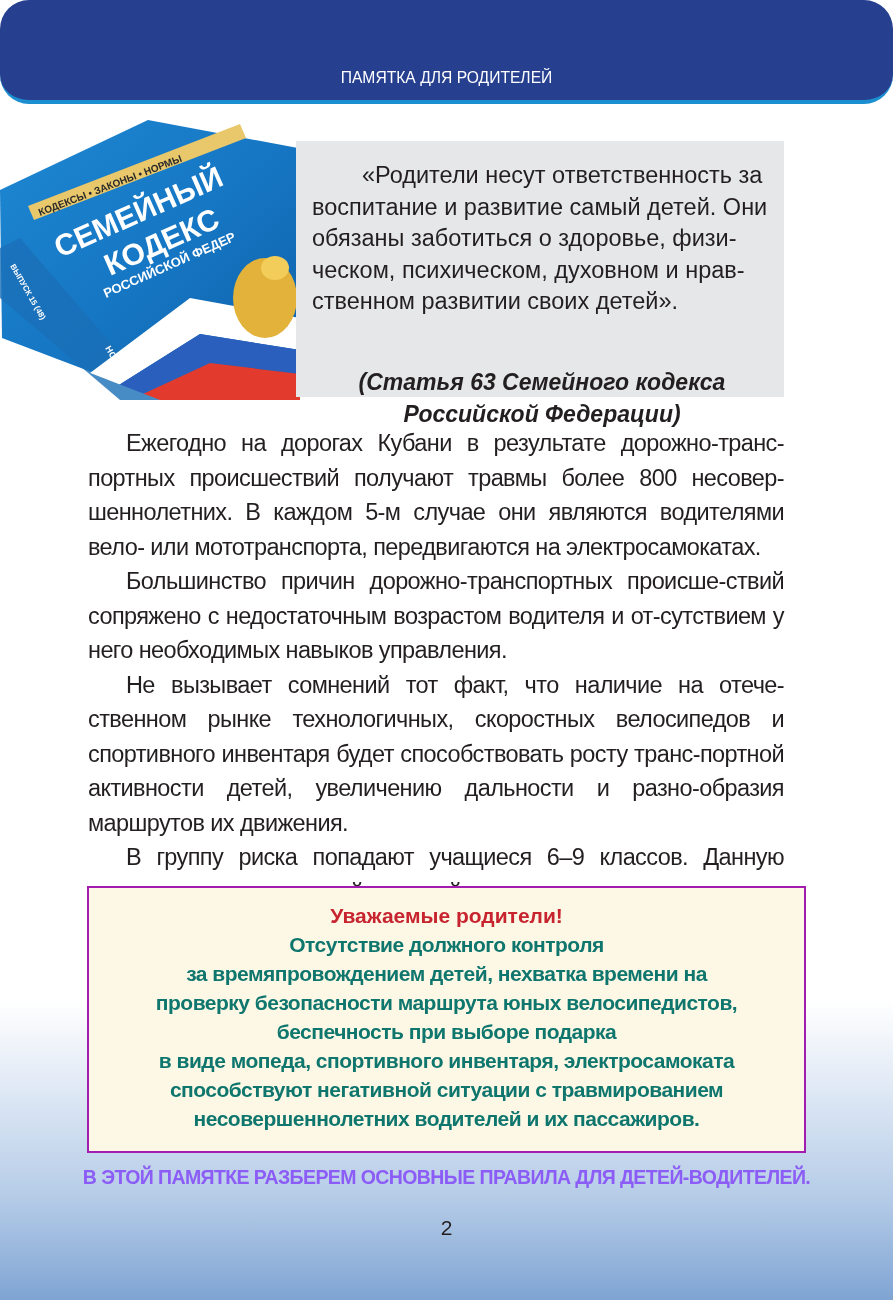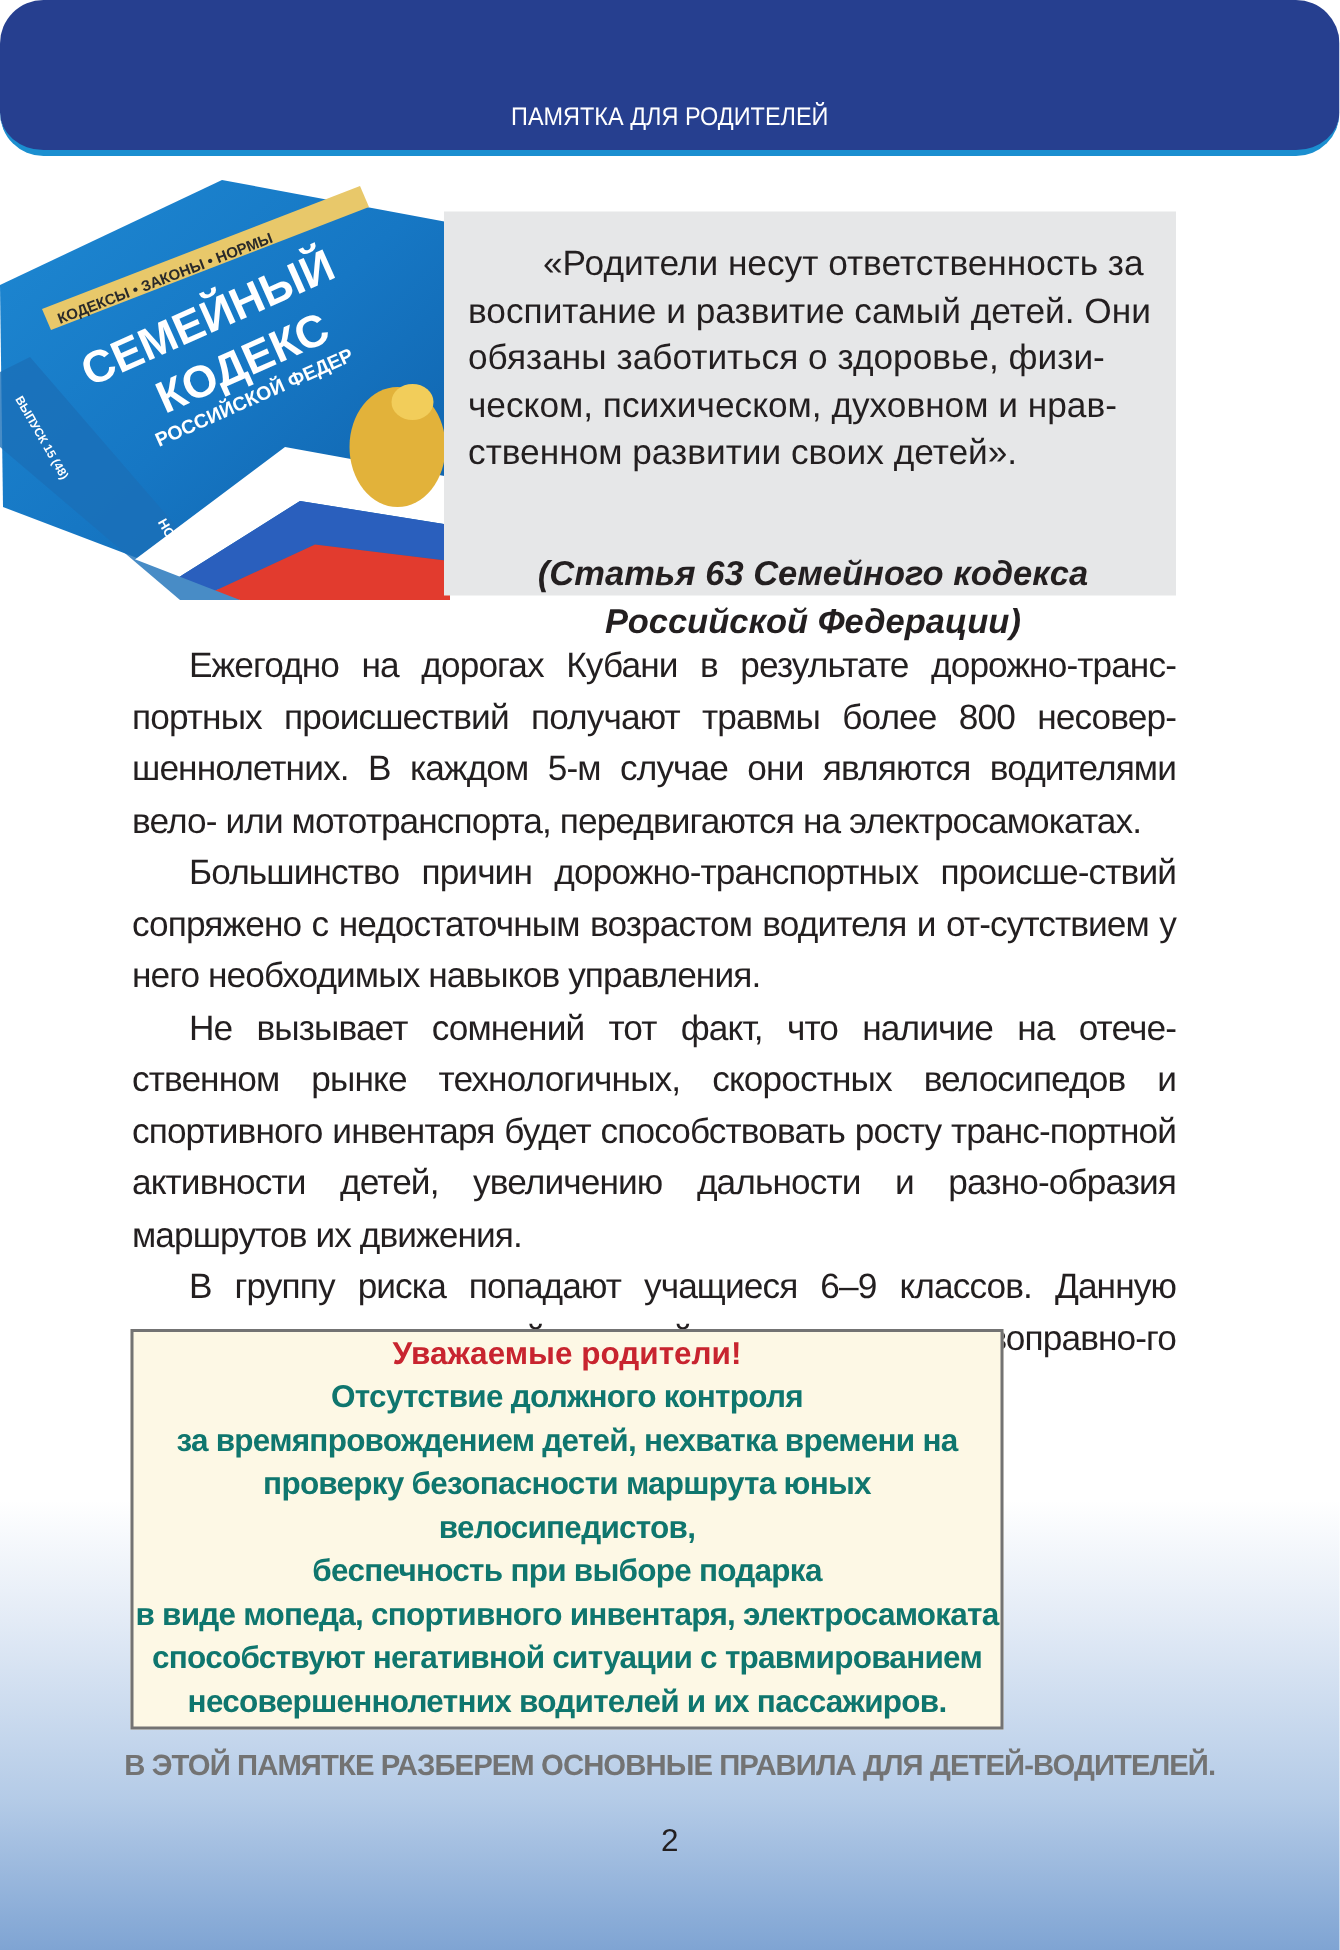--- a/index.html
+++ b/index.html
@@ -39,29 +39,29 @@
     text-align: center; font-size: 23px; line-height: 32px;
     font-weight: bold; font-style: italic; margin-top: 48px;
   }
   .body-text {
     position: absolute; left: 88px; top: 426px; width: 696px;
     font-size: 23.5px; line-height: 34.5px;
     font-family: "Liberation Sans Narrow", "Liberation Sans", sans-serif;
   }
   .body-text p { margin: 0; text-indent: 38px; text-align: justify; letter-spacing: -0.6px; }
   .alert {
-    position: absolute; left: 87px; top: 886px; width: 582px; height: 267px;
-    background: #fdf8e5; border: 2px solid #737373; box-sizing: border-box;
-    text-align: center; 
+    position: absolute; left: 87px; top: 886px; width: 719px; height: 267px;
+    background: #fdf8e5; border: 2px solid #a21caf; box-sizing: border-box;
+    text-align: center; padding-top: 13px;
   }
   .alert .a-head { color: #c8242f; font-weight: bold; font-size: 21px; line-height: 29px; }
   .alert .a-line { color: #0f766e; font-weight: bold; font-size: 21px; line-height: 29px; letter-spacing: -0.5px; }
   .footer-note {
     position: absolute; left: 0; right: 0; top: 1166px; text-align: center;
-    color: #737373; font-weight: bold; font-size: 19.5px; letter-spacing: -0.6px;
+    color: #8b5cf6; font-weight: bold; font-size: 19.5px; letter-spacing: -0.6px;
   }
   .page-num {
     position: absolute; left: 0; right: 0; top: 1216px; text-align: center;
     font-size: 21px; color: #231f20;
   }
 </style>
 </head>
 <body>
 
 <div class="header">

